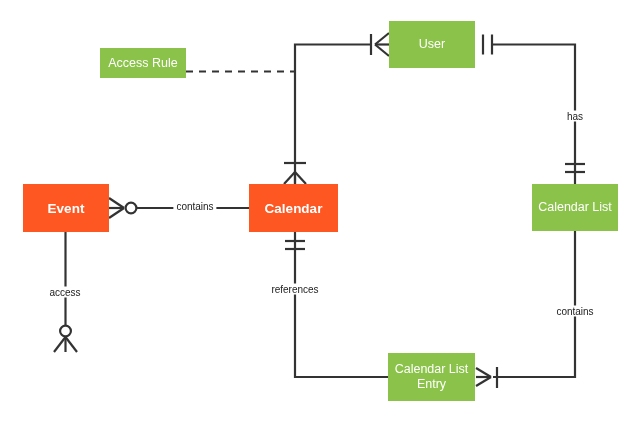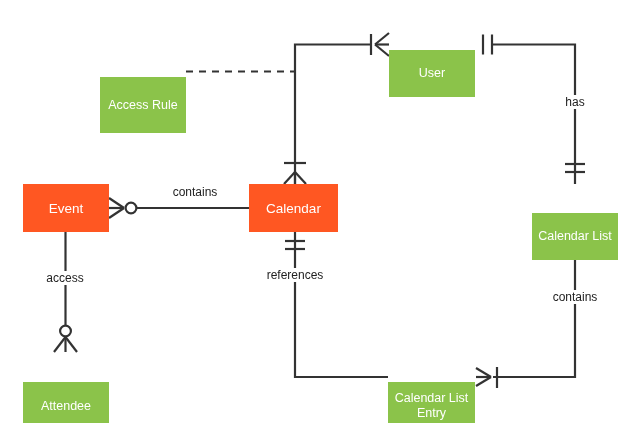--- a/index.html
+++ b/index.html
@@ -30,32 +30,33 @@
     align-items: center;
     justify-content: center;
     text-align: center;
     color: #ffffff;
     font-size: 12.5px;
     line-height: 15px;
     font-family: "Liberation Sans", sans-serif;
     box-sizing: border-box;
     white-space: pre-line;
   }
-  .entity-green { background: #8bc34a; margin-top: 29px; }
+  .entity-green { background: #8bc34a; }
   .entity-orange { background: #ff5722; }
-  .entity-orange .entity-label { font-weight: normal; font-size: 13.5px; }
+  .entity-orange .entity-label { font-weight: bold; font-size: 13.5px; }
   .entity-label { pointer-events: none; }
   .edge-label {
     position: absolute;
     color: #222222;
-    font-size: 12px;
+    font-size: 10px;
     font-family: "Liberation Sans", sans-serif;
     background: #ffffff;
     padding: 0 3px;
     white-space: nowrap;
+    margin-top: 14px;
   }
 </style>
 </head>
 <body>
 
 <div id="diagram-root">
 
   <svg id="er-canvas" viewBox="0 0 642 423" xmlns="http://www.w3.org/2000/svg">
 
     <g fill="none" stroke="#333333" stroke-width="2.2" stroke-linecap="butt">
@@ -122,43 +123,40 @@
 
       <g>
         <line x1="476" y1="368" x2="491" y2="377"></line>
         <line x1="476" y1="377" x2="491" y2="377"></line>
         <line x1="476" y1="386" x2="491" y2="377"></line>
         <line x1="497" y1="367" x2="497" y2="388"></line>
       </g>
     </g>
   </svg>
 
-  <div class="entity-box entity-green" style="left:100px; top:48px; width:86px; height:56px;">
+  <div class="entity-box entity-green" style="left:100px; top:48px; width:86px; height:30px;">
     <span class="entity-label">Access Rule</span>
   </div>
 
   <div class="entity-box entity-green" style="left:389px; top:21px; width:86px; height:47px;">
     <span class="entity-label">User</span>
   </div>
 
   <div class="entity-box entity-orange" style="left:23px; top:184px; width:86px; height:48px;">
     <span class="entity-label">Event</span>
   </div>
 
   <div class="entity-box entity-orange" style="left:249px; top:184px; width:89px; height:48px;">
     <span class="entity-label">Calendar</span>
   </div>
 
   <div class="entity-box entity-green" style="left:532px; top:184px; width:86px; height:47px;">
     <span class="entity-label">Calendar List</span>
   </div>
 
-  <div class="entity-box entity-green" style="left:23px; top:353px; width:86px; height:48px;">
-    <span class="entity-label">Attendee</span>
-  </div>
 
   <div class="entity-box entity-green" style="left:388px; top:353px; width:87px; height:48px;">
     <span class="entity-label">Calendar List
 Entry</span>
   </div>
 
 
   <div class="edge-label" style="left:195px; top:192px; transform:translate(-50%,-50%);">contains</div>
 
   <div class="edge-label" style="left:65px; top:278px; transform:translate(-50%,-50%);">access</div>

